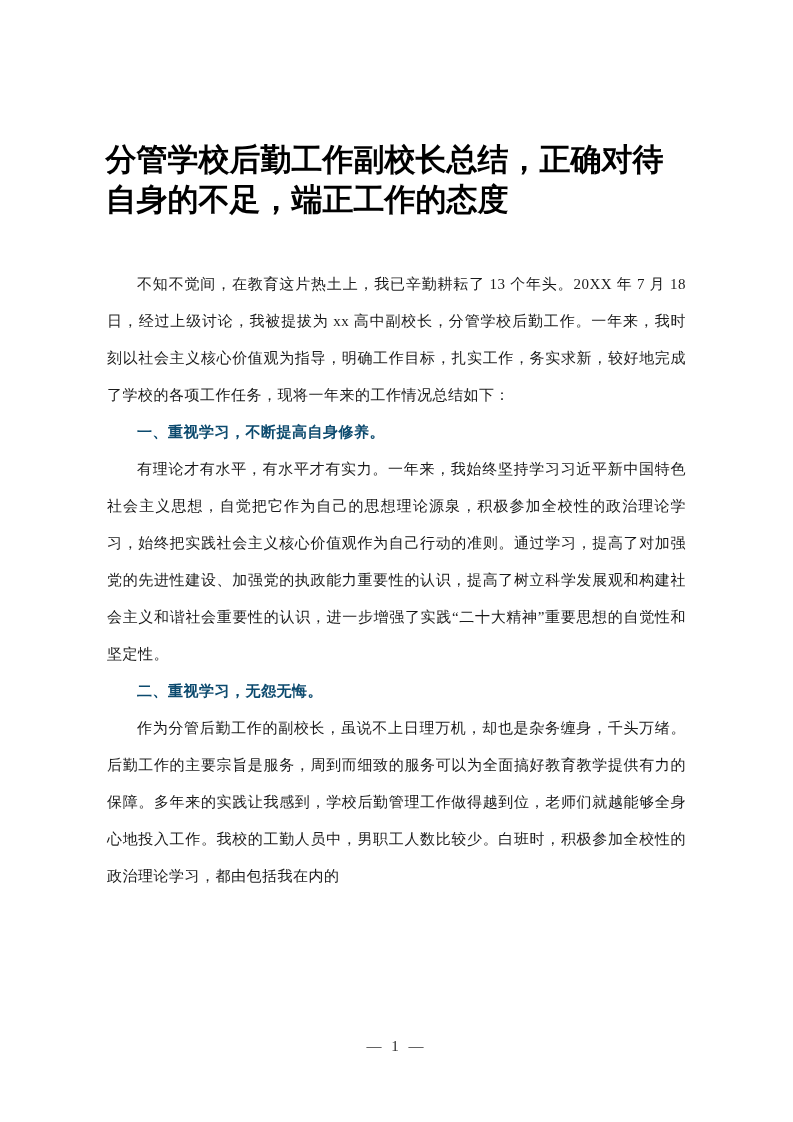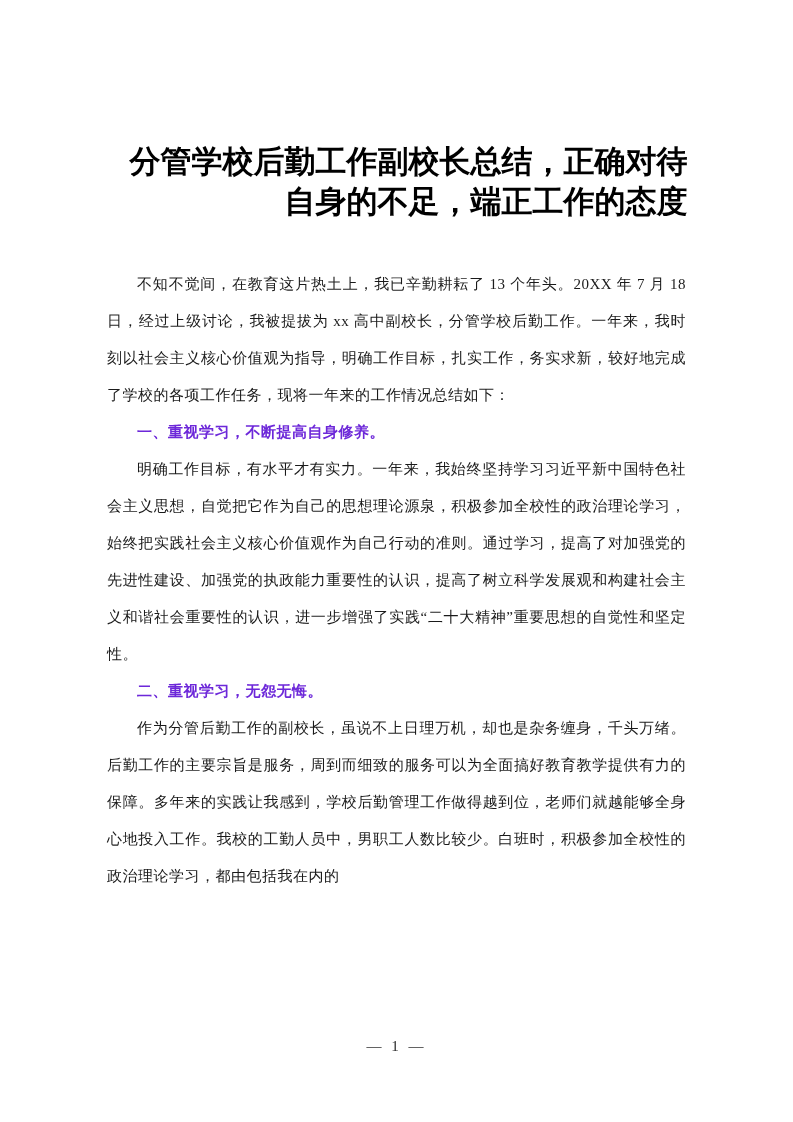--- a/index.html
+++ b/index.html
@@ -12,42 +12,43 @@
     width: 793px;
     height: 1122px;
     background: #ffffff;
     overflow: hidden;
     font-family: "Liberation Serif", "DejaVu Serif", serif;
     color: #1a1a1a;
   }
   .doc-title {
     margin: 142px auto 0 auto;
     width: 582px;
-    text-align: right;
+    text-align: left;
     font-size: 31px;
     line-height: 40px;
     font-weight: bold;
     color: #000000;
     letter-spacing: 0px;
+    font-family: Liberation Mono, monospace;
   }
   .doc-content {
     margin: 44px 107px 0 107px;
     font-size: 15px;
     line-height: 37px;
     text-align: justify;
     letter-spacing: 0.5px;
   }
   .doc-content p {
     margin: 0;
     padding: 0;
     text-indent: 2em;
   }
   .doc-content p.heading {
     font-weight: bold;
-    color: #6d28d9;
+    color: #0c4a6e;
   }
   .page-footer {
     position: absolute;
     top: 1035px;
     left: 0;
     right: 0;
     text-align: center;
     font-size: 15px;
     line-height: 22px;
     color: #2b2b2b;
@@ -56,19 +57,19 @@
 </style>
 </head>
 <body>
 
 <div class="page">
   <h1 class="doc-title">分管学校后勤工作副校长总结，正确对待自身的不足，端正工作的态度</h1>
 
   <div class="doc-content" id="doc-content">
       <p class="body">不知不觉间，在教育这片热土上，我已辛勤耕耘了 13 个年头。20XX 年 7 月 18 日，经过上级讨论，我被提拔为 xx 高中副校长，分管学校后勤工作。一年来，我时刻以社会主义核心价值观为指导，明确工作目标，扎实工作，务实求新，较好地完成了学校的各项工作任务，现将一年来的工作情况总结如下：</p>
       <p class="heading">一、重视学习，不断提高自身修养。</p>
-      <p class="body">明确工作目标，有水平才有实力。一年来，我始终坚持学习习近平新中国特色社会主义思想，自觉把它作为自己的思想理论源泉，积极参加全校性的政治理论学习，始终把实践社会主义核心价值观作为自己行动的准则。通过学习，提高了对加强党的先进性建设、加强党的执政能力重要性的认识，提高了树立科学发展观和构建社会主义和谐社会重要性的认识，进一步增强了实践“二十大精神”重要思想的自觉性和坚定性。</p>
+      <p class="body">有理论才有水平，有水平才有实力。一年来，我始终坚持学习习近平新中国特色社会主义思想，自觉把它作为自己的思想理论源泉，积极参加全校性的政治理论学习，始终把实践社会主义核心价值观作为自己行动的准则。通过学习，提高了对加强党的先进性建设、加强党的执政能力重要性的认识，提高了树立科学发展观和构建社会主义和谐社会重要性的认识，进一步增强了实践“二十大精神”重要思想的自觉性和坚定性。</p>
       <p class="heading">二、重视学习，无怨无悔。</p>
       <p class="body">作为分管后勤工作的副校长，虽说不上日理万机，却也是杂务缠身，千头万绪。后勤工作的主要宗旨是服务，周到而细致的服务可以为全面搞好教育教学提供有力的保障。多年来的实践让我感到，学校后勤管理工作做得越到位，老师们就越能够全身心地投入工作。我校的工勤人员中，男职工人数比较少。白班时，积极参加全校性的政治理论学习，都由包括我在内的</p>
     </div>
 
   <div class="page-footer">— 1 —</div>
 </div>
 
 </body></html>

